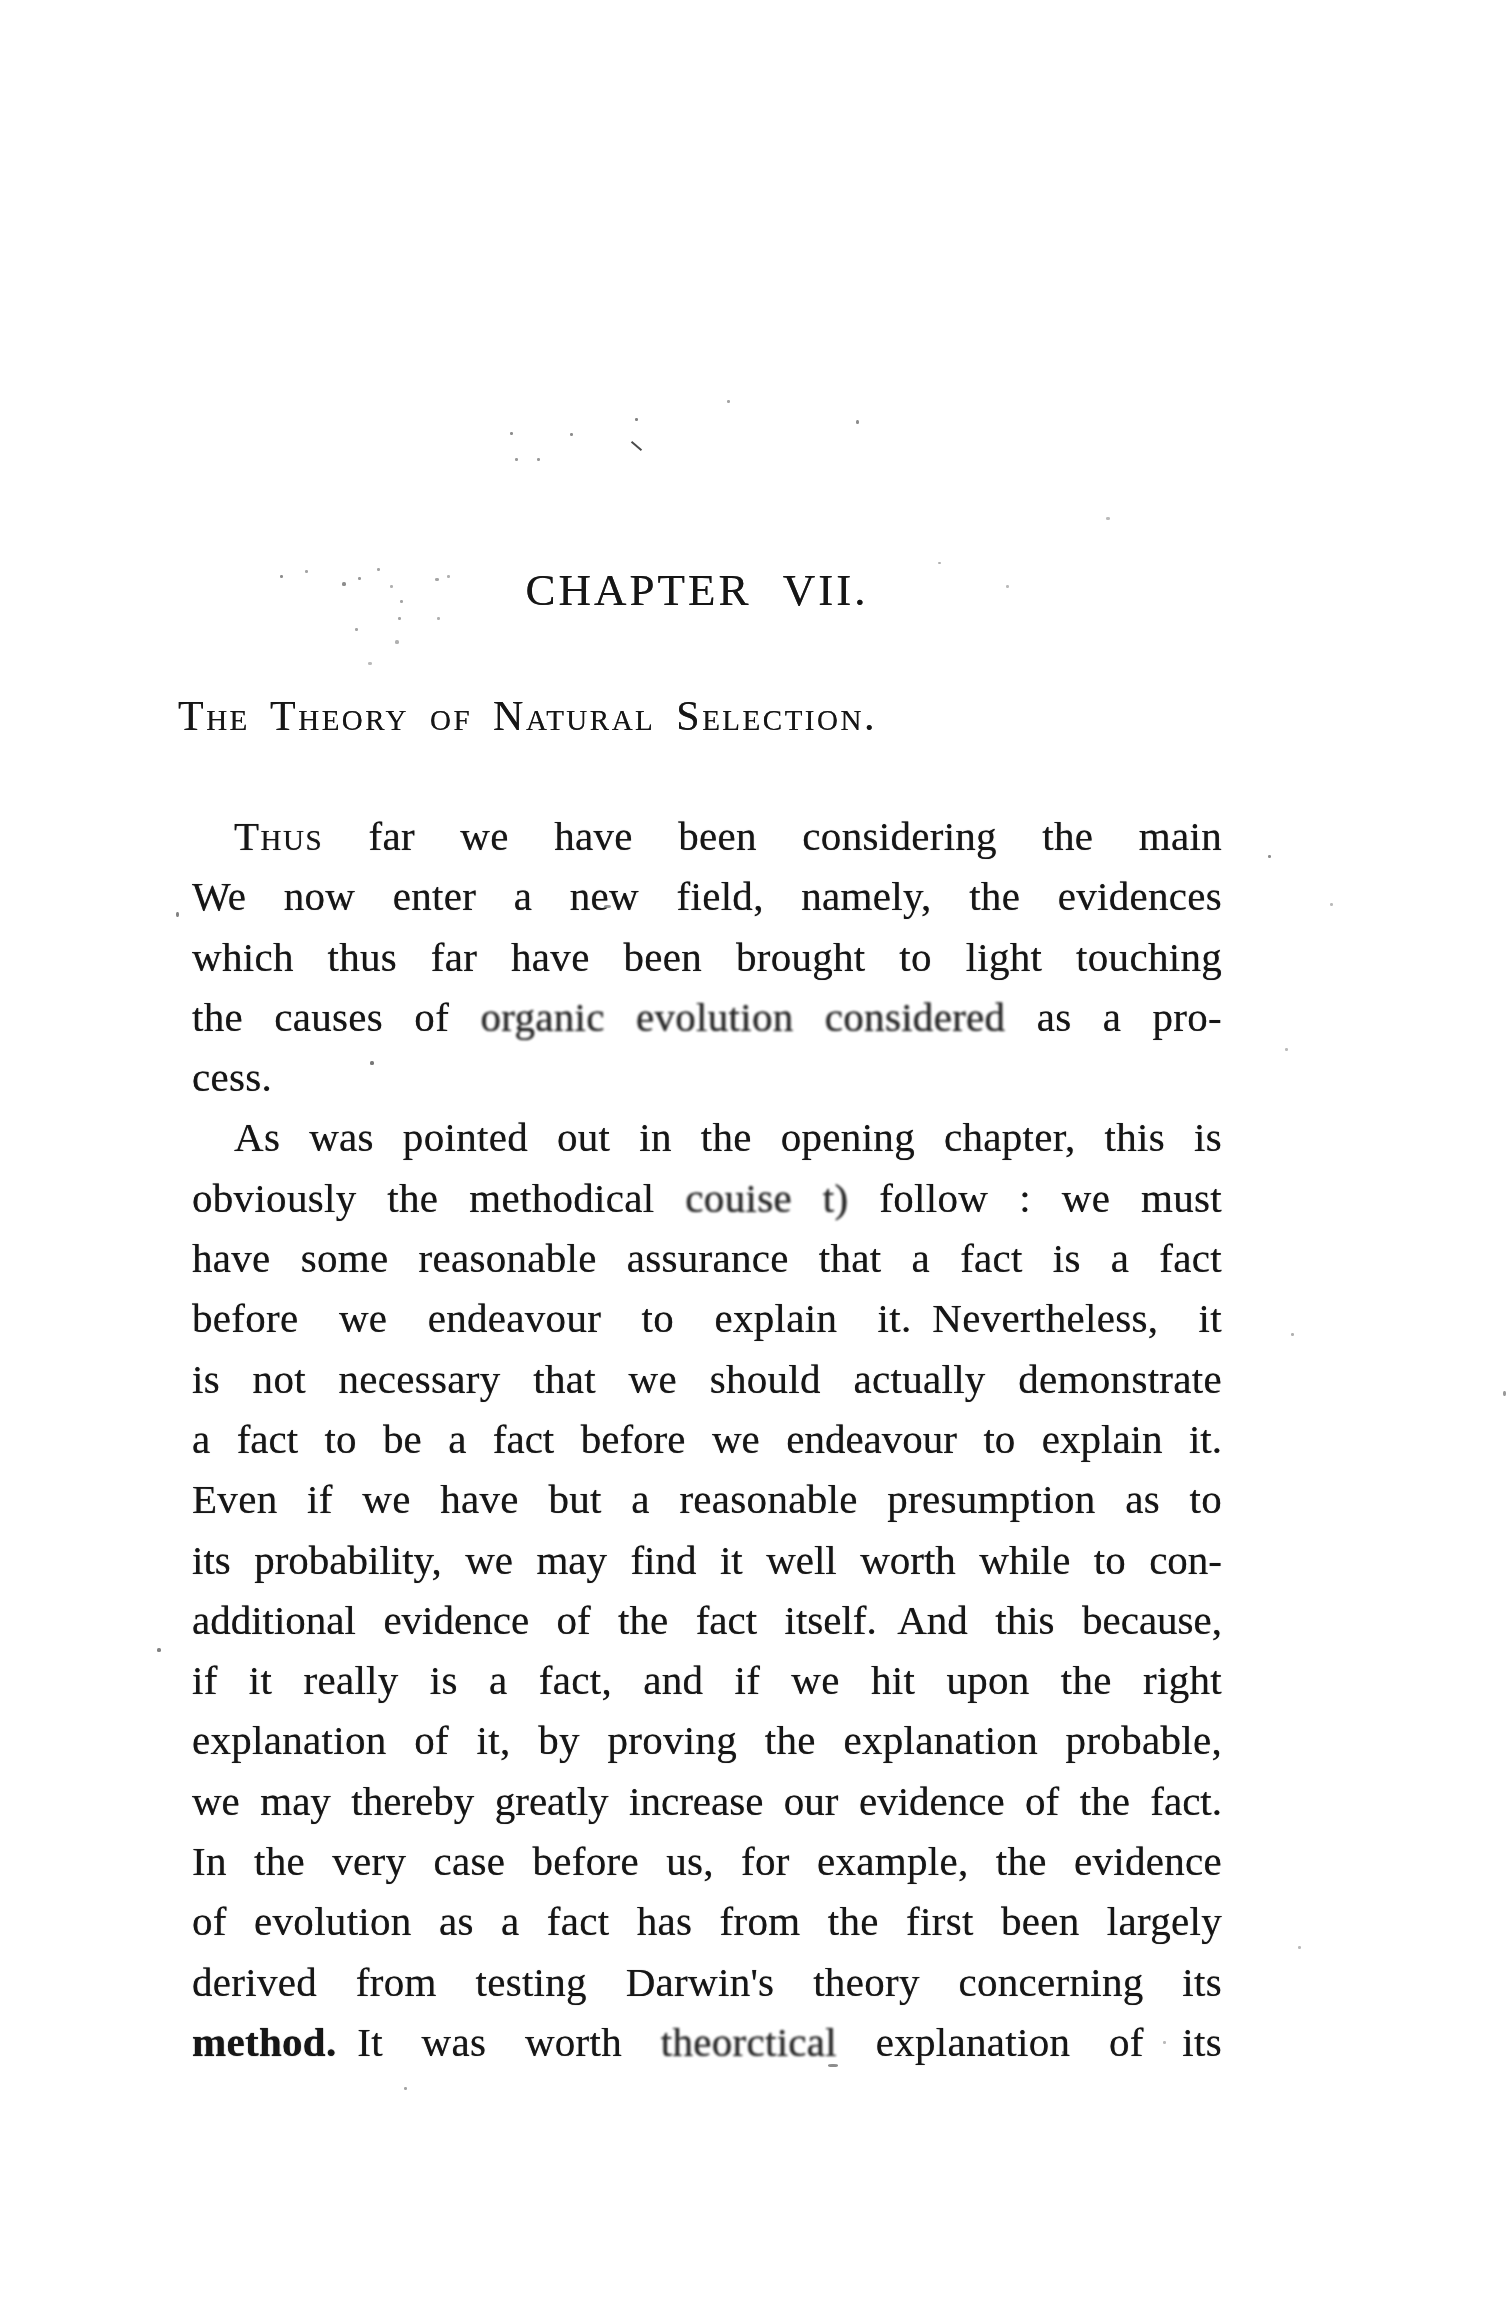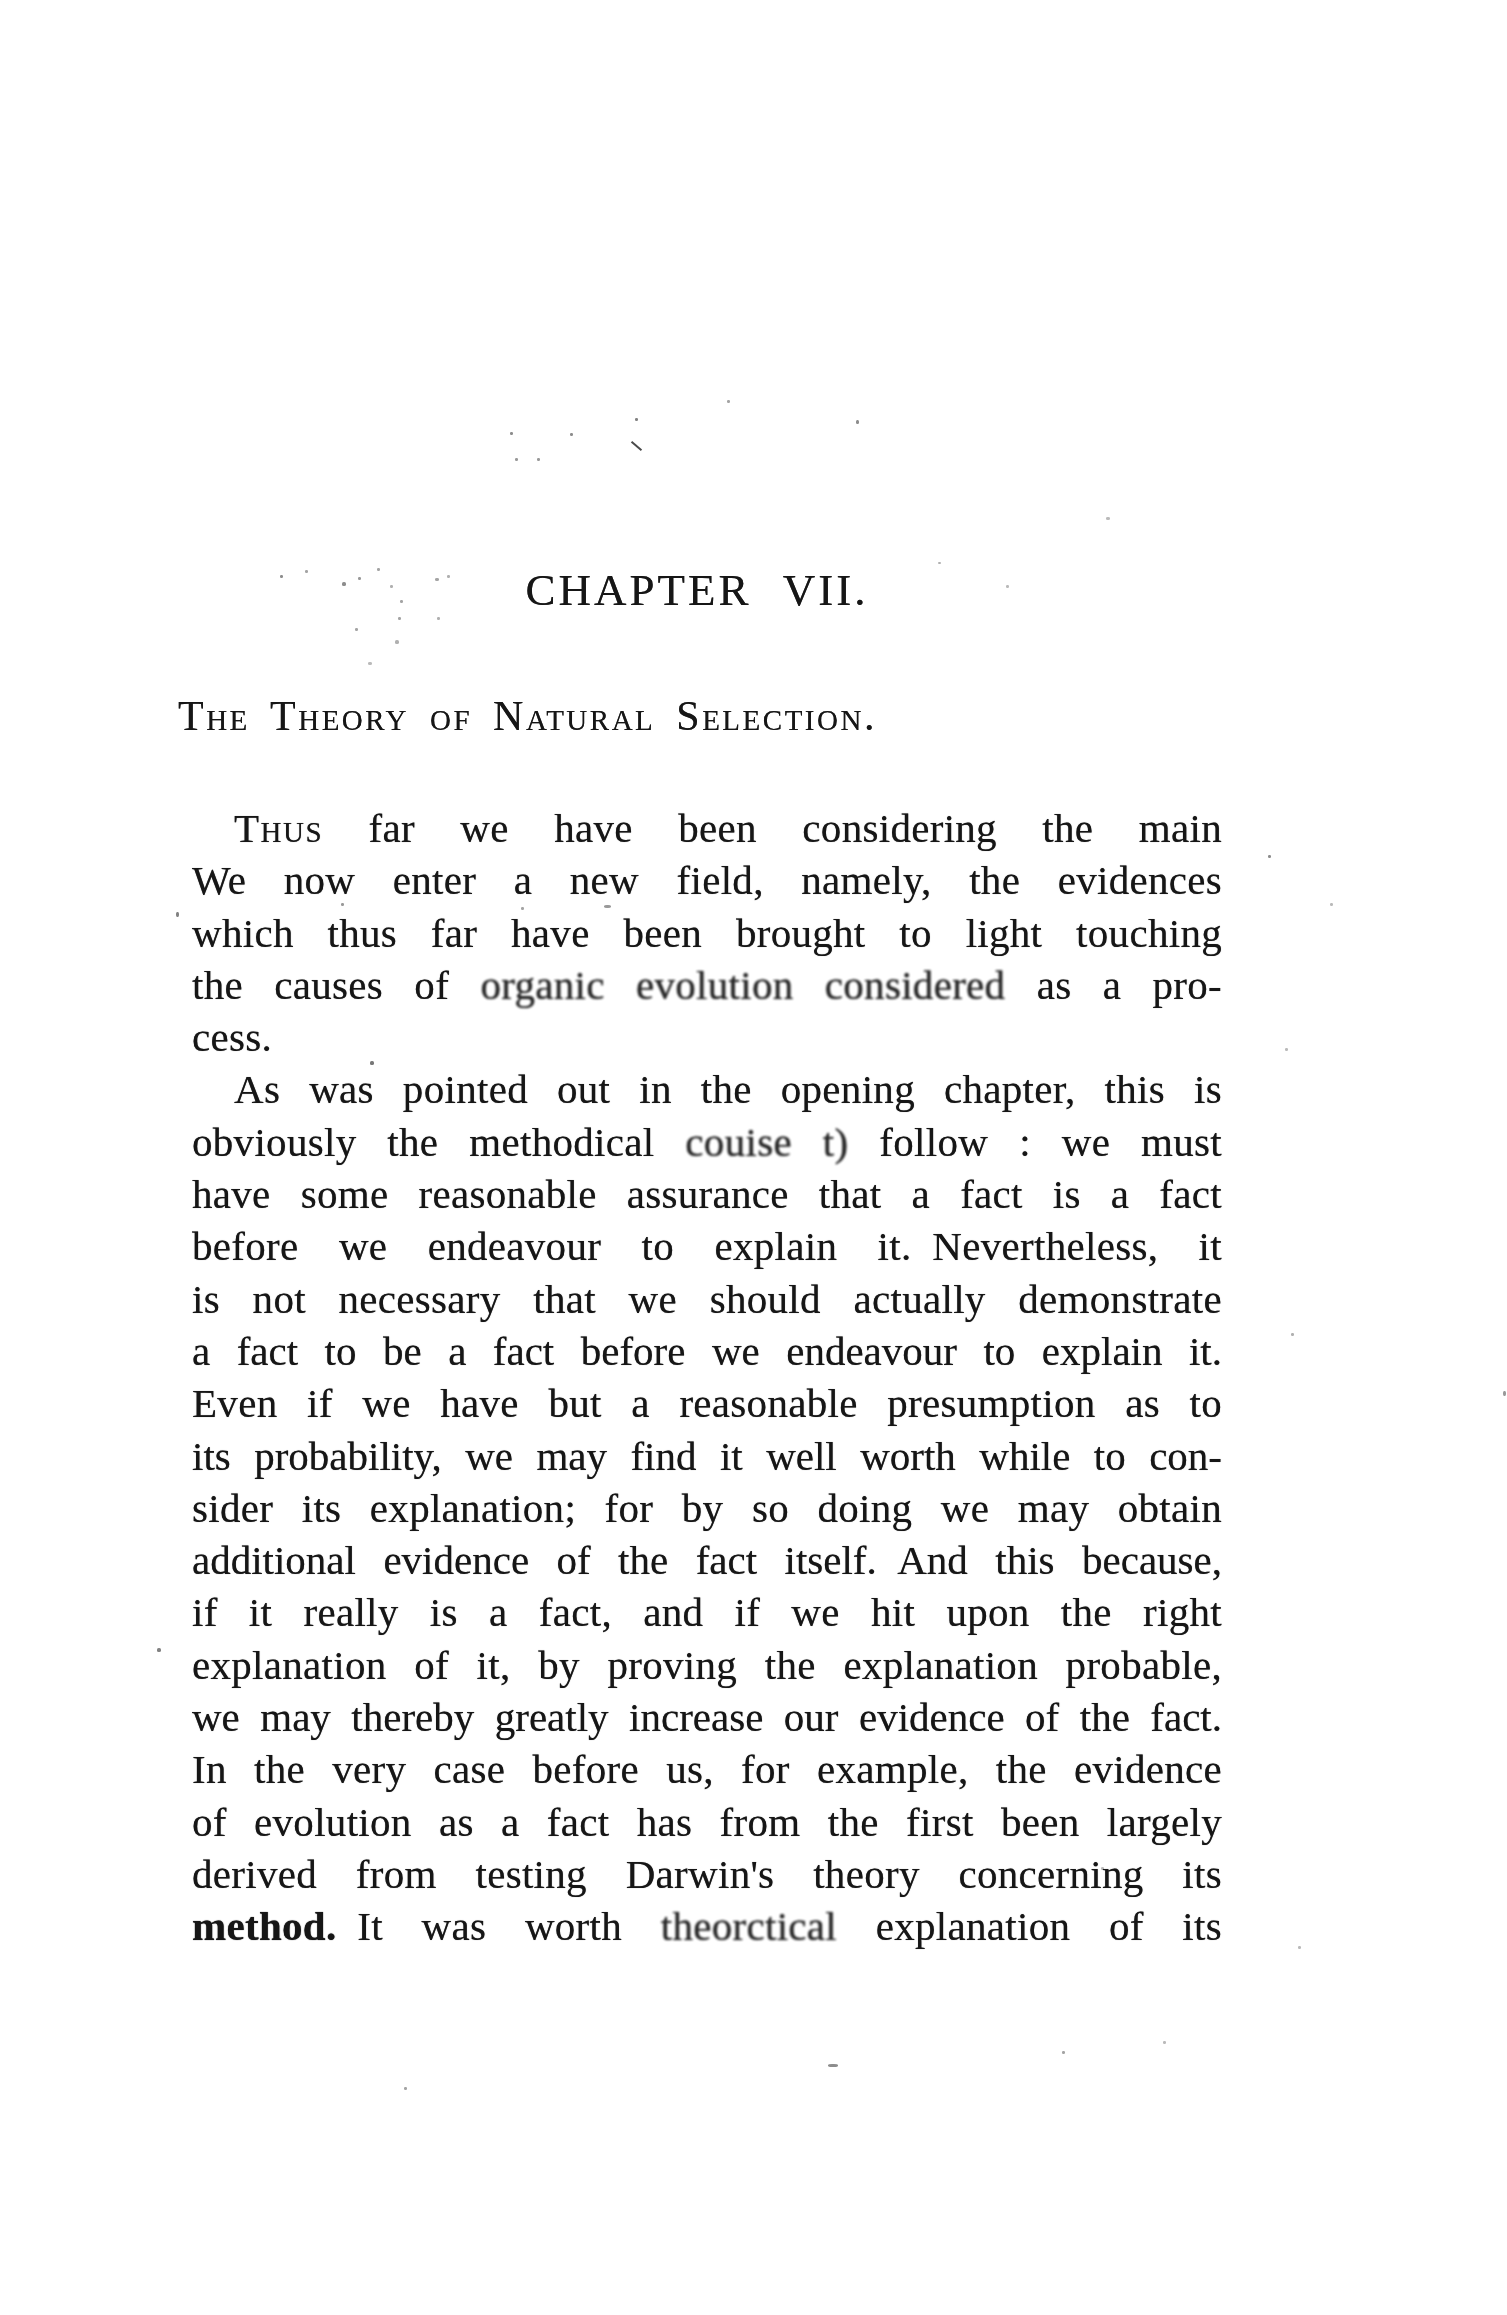--- a/index.html
+++ b/index.html
@@ -50,20 +50,21 @@
     letter-spacing: 0.3px;
     text-shadow: 0 0 0.7px rgba(10,10,10,0.7);
   }
 
   .line {
     height: 52.3px;
     line-height: 52.3px;
     text-align: justify;
     text-align-last: justify;
     overflow: visible;
+    margin-top: 8px;
   }
   .line.endpara { text-align-last: left; }
   .line.indent  { text-indent: 42px; }
   .line.tight   { word-spacing: -4.5px; letter-spacing: 0px; }
 
   .smallcaps { font-variant: small-caps; letter-spacing: 1.5px; }
 
   .smudge {
     filter: blur(0.9px);
     opacity: 0.93;
@@ -97,21 +98,20 @@
       <div class="line"><span>the causes of </span><span class="smudge">organic evolution considered</span><span> as a pro-</span></div>
       <div class="line endpara"><span>cess.</span></div>
       <div class="line indent"><span>As was pointed out in the opening chapter, this is</span></div>
       <div class="line"><span>obviously the methodical </span><span class="smudge">couise t)</span><span> follow : we must</span></div>
       <div class="line"><span>have some reasonable assurance that a fact is a fact</span></div>
       <div class="line"><span>before we endeavour to explain it. Nevertheless, it</span></div>
       <div class="line"><span>is not necessary that we should actually demonstrate</span></div>
       <div class="line tight"><span>a fact to be a fact before we endeavour to explain it.</span></div>
       <div class="line"><span>Even if we have but a reasonable presumption as to</span></div>
       <div class="line tight"><span>its probability, we may find it well worth while to con-</span></div>
-      <div class="line"><span>sider its explanation; for by so doing we may obtain</span></div>
       <div class="line tight"><span>additional evidence of the fact itself. And this because,</span></div>
       <div class="line"><span>if it really is a fact, and if we hit upon the right</span></div>
       <div class="line"><span>explanation of it, by proving the explanation probable,</span></div>
       <div class="line tight"><span>we may thereby greatly increase our evidence of the fact.</span></div>
       <div class="line"><span>In the very case before us, for example, the evidence</span></div>
       <div class="line"><span>of evolution as a fact has from the first been largely</span></div>
       <div class="line"><span>derived from testing Darwin's theory concerning its</span></div>
       <div class="line"><span class="ink">method.</span><span> It was worth </span><span class="smudge">theorctical</span><span> explanation of its</span></div>
     </div>
 

